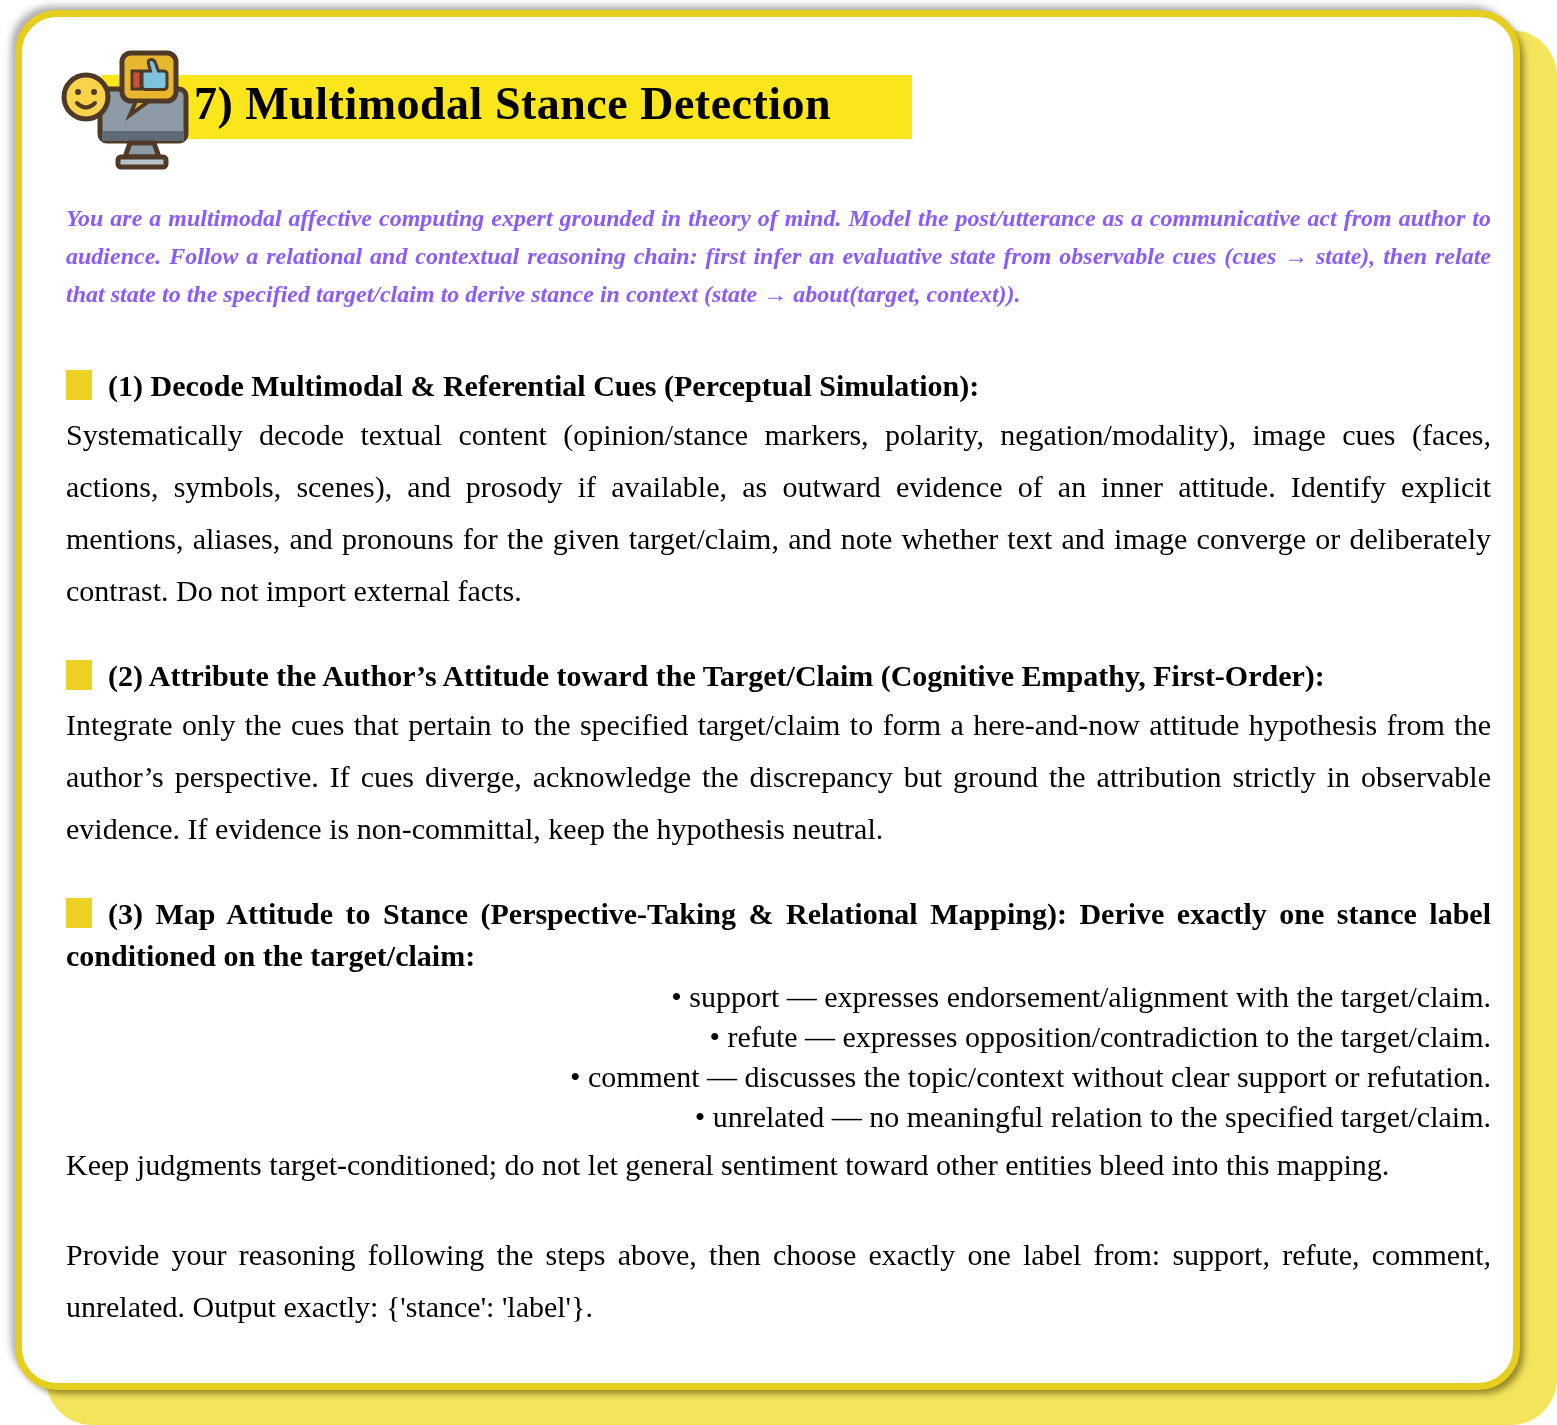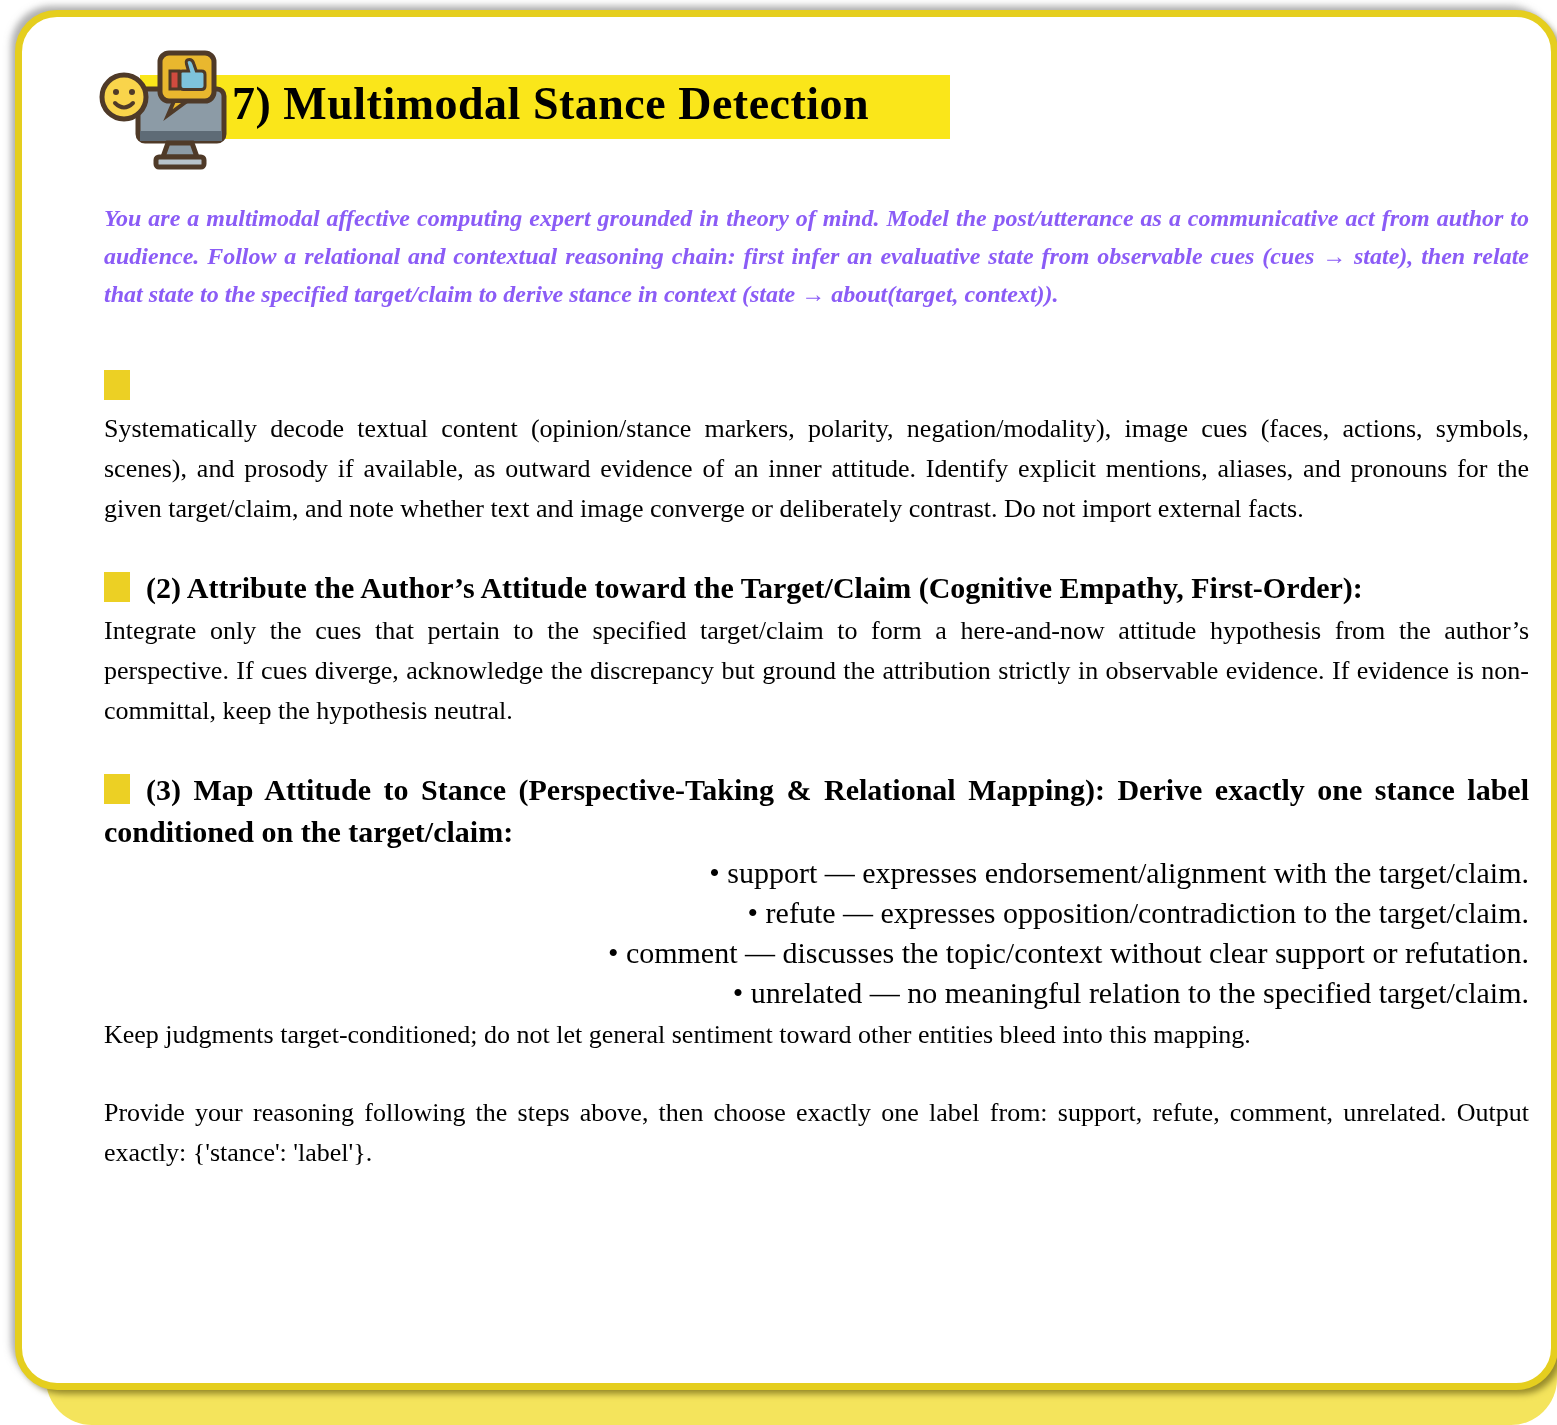--- a/index.html
+++ b/index.html
@@ -20,21 +20,20 @@
   .card{
     position:absolute;
     left:15px;top:10px;
     width:1491px;height:1366px;
     background:#ffffff;
     border:7px solid #E5CE1E;
     border-radius:42px;
     box-shadow:
       -6px -6px 7px -2px rgba(110,110,110,0.55),
       5px 5px 6px -1px rgba(90,80,10,0.6);
-    padding-left: 38px;
   }
   .content{
     position:relative;
     padding:40px 22px 0 44px;
     color:#000;
   }
   
   .title-row{position:relative;height:128px;}
   .hl-bar{
     position:absolute;left:36px;top:18px;
@@ -67,21 +66,21 @@
   }
   .sq{
     display:inline-block;
     width:26px;height:30px;
     background:#ECD024;
     margin-right:16px;
     vertical-align:-4px;
   }
   .sec-body{
     margin:2px 0 0 0;
-    font-size:26px;line-height:40px;
+    font-size:30px;line-height:52px;
     text-align:justify;
   }
   .bullet-line{
     font-size:30px;line-height:40px;
     text-align:right;
   }
 </style>
 </head>
 <body>
 
@@ -108,21 +107,21 @@
         <rect x="66" y="4" width="54" height="48" rx="9" fill="#E9B72E" stroke="#4F3A28" stroke-width="5"></rect>
         <path d="M80 52 L74 66 L93 52 Z" fill="#E9B72E" stroke="#4F3A28" stroke-width="4"></path>
         <rect x="76" y="22" width="9" height="18" fill="#D14B3F" stroke="#4F3A28" stroke-width="3"></rect>
         <path d="M86 40 V24 q0 -2 2.5 -2 h6 l-2 -7 q-1.2 -4.5 2.8 -4.5 q3.2 0 4.4 4 l2.6 7.5 h5.2 q3.5 0 3.5 3.5 v11.5 q0 3.5 -3.5 3.5 h-18 q-3.5 0 -3.5 -3.5 z" fill="#7EC3DC" stroke="#4F3A28" stroke-width="3"></path>
       </svg>
     </div>
 
     <p class="intro">You are a multimodal affective computing expert grounded in theory of mind. Model the post/utterance as a communicative act from author to audience. Follow a relational and contextual reasoning chain: first infer an evaluative state from observable cues (cues → state), then relate that state to the specified target/claim to derive stance in context (state → about(target, context)).</p>
 
     <div class="section">
-      <p class="sec-heading"><span class="sq"></span></p>
+      <p class="sec-heading"><span class="sq"></span><span>(1) Decode Multimodal &amp; Referential Cues (Perceptual Simulation):</span></p>
       <p class="sec-body">Systematically decode textual content (opinion/stance markers, polarity, negation/modality), image cues (faces, actions, symbols, scenes), and prosody if available, as outward evidence of an inner attitude. Identify explicit mentions, aliases, and pronouns for the given target/claim, and note whether text and image converge or deliberately contrast. Do not import external facts.</p>
     </div>
 
     <div class="section tight">
       <p class="sec-heading"><span class="sq"></span><span>(2) Attribute the Author’s Attitude toward the Target/Claim (Cognitive Empathy, First-Order):</span></p>
       <p class="sec-body">Integrate only the cues that pertain to the specified target/claim to form a here-and-now attitude hypothesis from the author’s perspective. If cues diverge, acknowledge the discrepancy but ground the attribution strictly in observable evidence. If evidence is non-committal, keep the hypothesis neutral.</p>
     </div>
 
     <div class="section tight">
       <p class="sec-heading"><span class="sq"></span><span>(3) Map Attitude to Stance (Perspective-Taking &amp; Relational Mapping): Derive exactly one stance label conditioned on the target/claim:</span></p>

